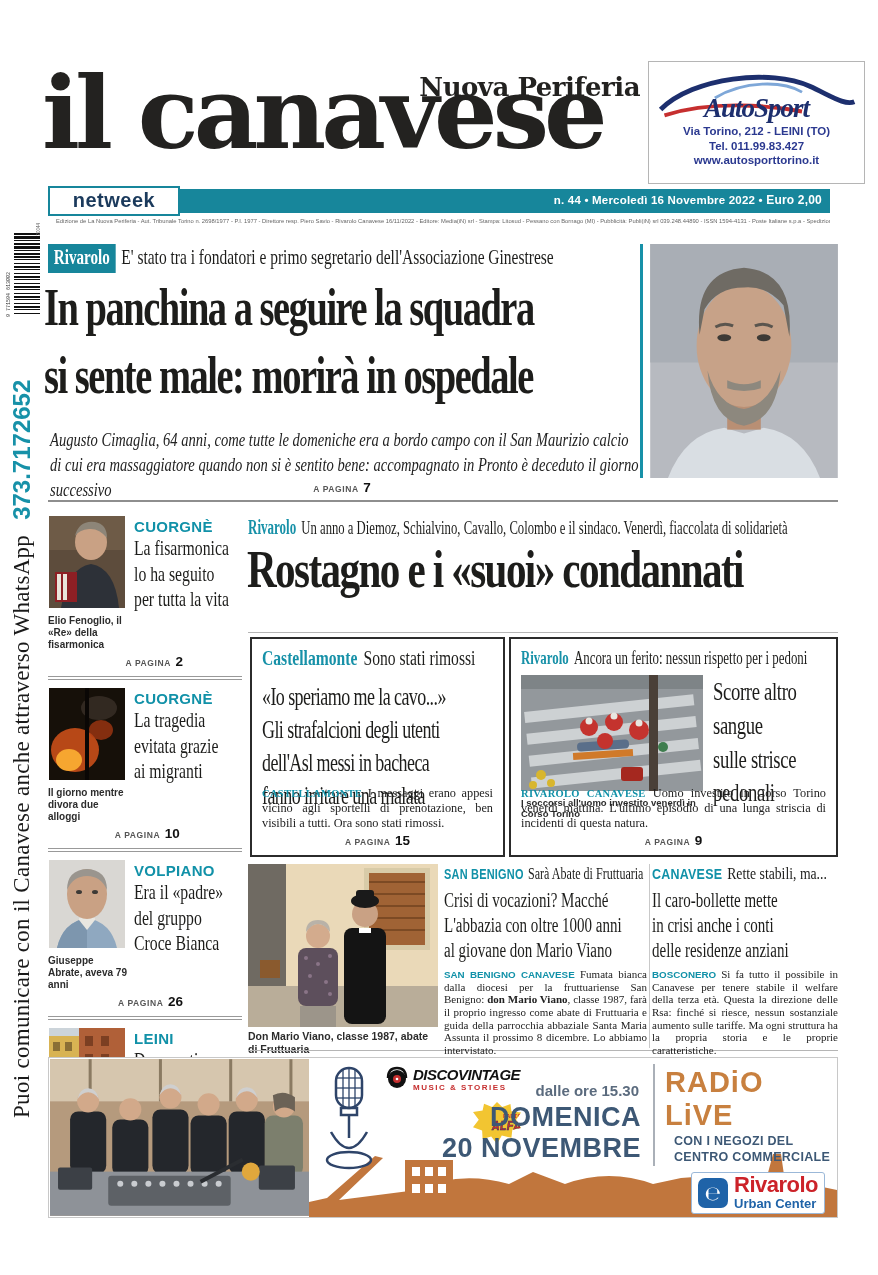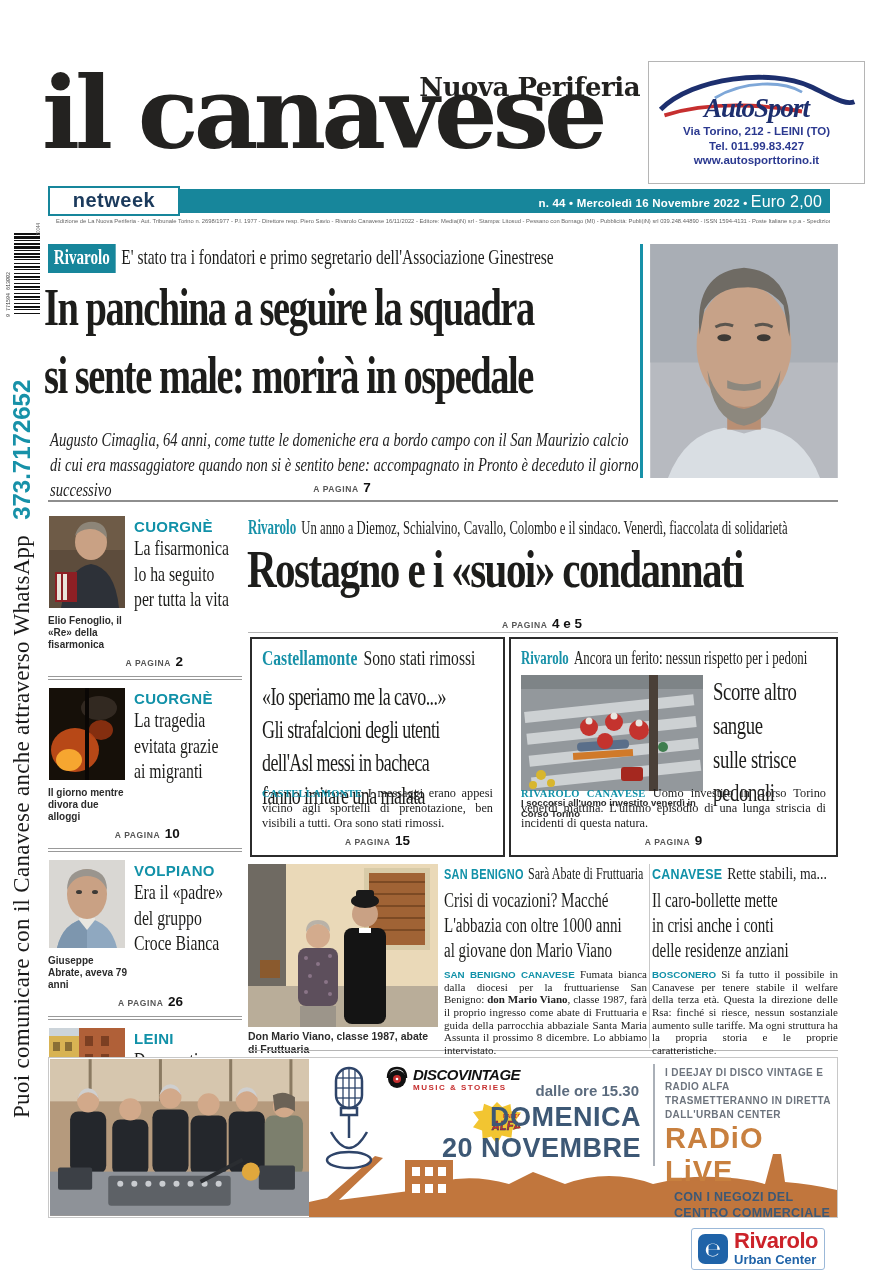--- a/index.html
+++ b/index.html
@@ -23,21 +23,21 @@
   .autosport { position:absolute; left:648px; top:61px; width:217px; height:123px; border:1px solid #b5b5b5; background:#fff; text-align:center; padding-top:3px; }
   .as-swoosh { display:block; margin:0 auto; }
   .as-name { font-family:"Liberation Serif",serif; font-style:italic; font-weight:700; font-size:27px; color:#1d2f6e; margin-top:-34px; letter-spacing:-1px; }
   .as-line { font-size:11.5px; font-weight:700; color:#2b3990; line-height:1.3; }
   .as-web { font-size:11.5px; font-weight:700; color:#2b3990; }
 
   
   .nw-bar { position:absolute; left:48px; top:189px; width:782px; height:24px; background:#17869b; }
   .nw-logo { position:absolute; left:0; top:-3px; width:132px; height:30px; background:#fff; border:2px solid #17869b; color:#1b3a5c; font-weight:800; font-size:20px; text-align:center; line-height:25px; letter-spacing:.5px; }
   .nw-issue { position:absolute; right:8px; top:4px; color:#fff; font-size:11.5px; font-weight:700; letter-spacing:.2px; }
-  .nw-issue .price { font-size:16px; font-weight:400; }
+  .nw-issue .price { font-size:12px; font-weight:700; }
   .imprint { position:absolute; left:56px; top:218px; width:774px; font-size:5.8px; color:#666; white-space:nowrap; overflow:hidden; }
 
   
   .kicker-row { display:flex; align-items:baseline; gap:8px; white-space:nowrap; transform-origin:left top; }
   .kicker-loc-chip { background:#17869b; color:#fff; font-family:"Liberation Serif",serif; font-weight:700; font-size:21px; padding:1px 8px 3px; }
   .kicker-loc { color:#1791a8; font-family:"Liberation Serif",serif; font-weight:700; }
   .kicker-txt { font-family:"Liberation Serif",serif; color:#1d1d1b; }
   .tag { color:#1191a8; font-weight:800; letter-spacing:.3px; }
   .pgref { text-align:center; }
   .pgref .lbl { font-size:8.5px; font-weight:700; color:#555; letter-spacing:.6px; }
@@ -192,24 +192,20 @@
       <ellipse cx="115" cy="95" rx="7" ry="3.5" fill="#3d3a36"></ellipse>
     <path d="M66 84 Q75 79 84 83" stroke="#5a554e" stroke-width="3" fill="none"></path>
     <path d="M106 83 Q115 79 124 84" stroke="#5a554e" stroke-width="3" fill="none"></path>
   </svg>
 
   <div class="strap-kicker kicker-row">
     <span class="kicker-loc" style="font-size:20px">Rivarolo</span>
     <span class="kicker-txt" style="font-size:19.5px">Un anno a Diemoz, Schialvino, Cavallo, Colombo e il sindaco. Venerdì, fiaccolata di solidarietà</span>
   </div>
   <div class="strap-headline headline">Rostagno e i «suoi» condannati</div>
-  <div class="strap-pgref pgref">
-    <span class="lbl">A PAGINA</span>
-    <span class="num">4 e 5</span>
-  </div>
   <div class="rule" style="left:248px;top:632px;width:590px;height:1px;background:#b5b5b5"></div>
 
   <div class="teasers">
 
     <div class="teaser">
       <div>
         <svg class="t-photo" width="78" height="92" viewBox="0 0 76 92">
           <rect width="76" height="92" fill="#5d4c3c"></rect>
             <rect width="76" height="34" fill="#6e5b47"></rect>
           <ellipse cx="42" cy="26" rx="16" ry="18" fill="#c9a184"></ellipse>
@@ -569,21 +565,20 @@
     </div>
 
     <div class="ad-time">dalle ore 15.30</div>
     <div class="ad-date">
       <div>DOMENICA</div>
       <div>20 NOVEMBRE</div>
     </div>
     <div class="ad-vline"></div>
 
     <div class="ad-right">
-      <div class="promo">I DEEJAY DI DISCO VINTAGE E RADIO ALFA TRASMETTERANNO IN DIRETTA DALL'URBAN CENTER</div>
       <div class="radio-live">RADiO LiVE</div>
       <div class="shops">CON I NEGOZI DEL CENTRO COMMERCIALE</div>
       <div class="urban">
         <svg width="30" height="30" viewBox="0 0 34 34">
           <rect width="34" height="34" rx="8" fill="#1f63a8"></rect>
           <text x="17" y="25" text-anchor="middle" font-size="22" fill="#fff" font-family="DejaVu Sans">℮</text>
         </svg>
         <div>
           <div class="urban-name">Rivarolo</div>
           <div class="urban-sub">Urban Center</div>

